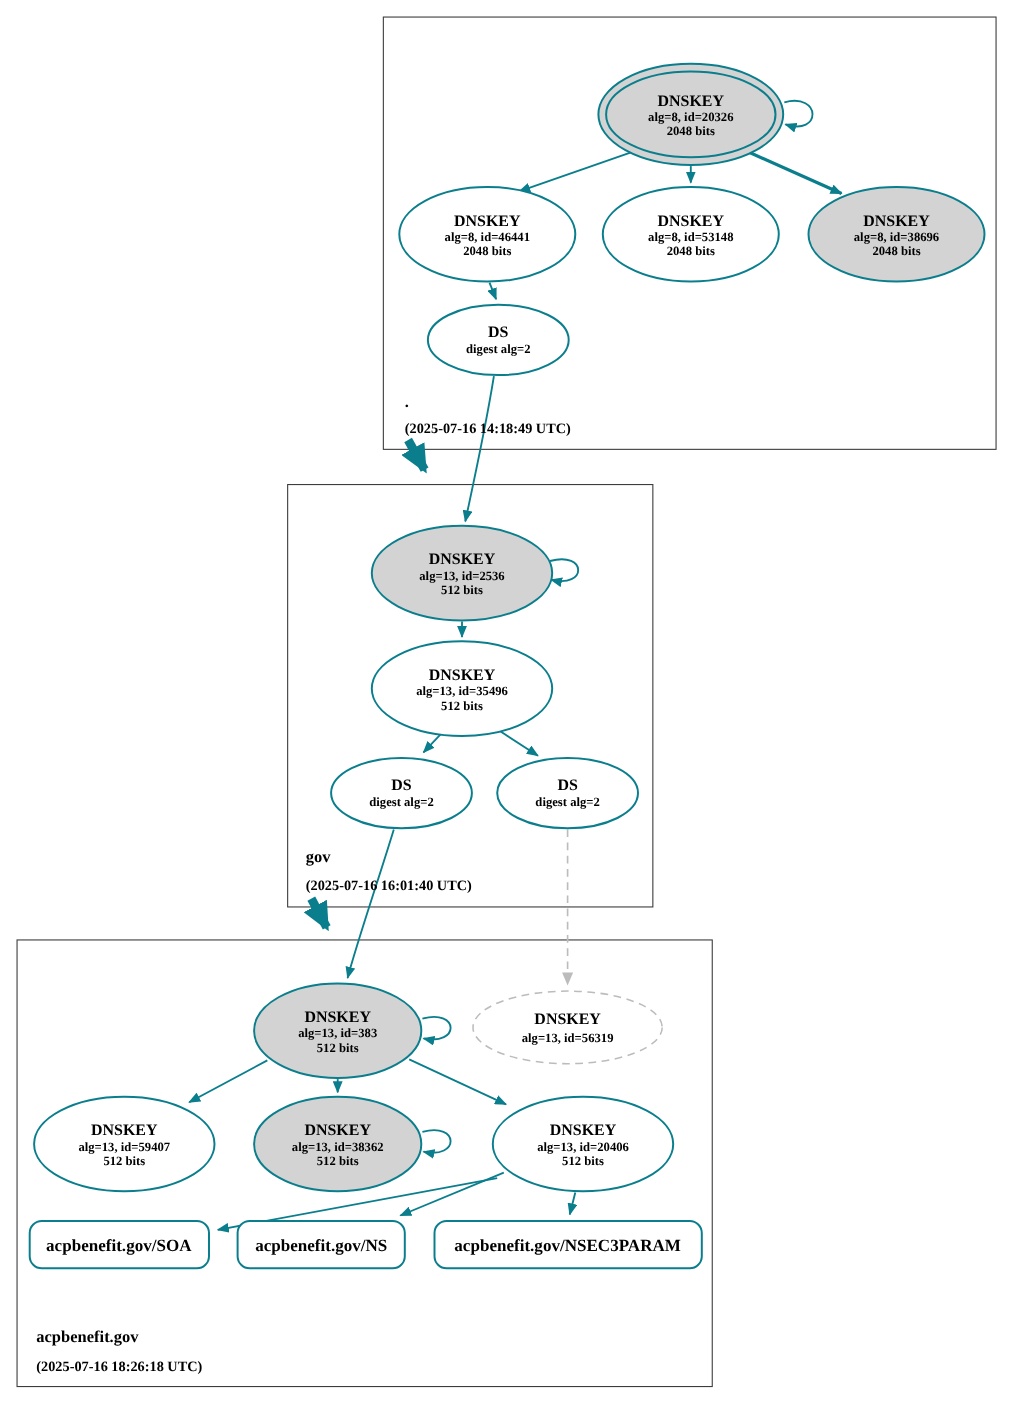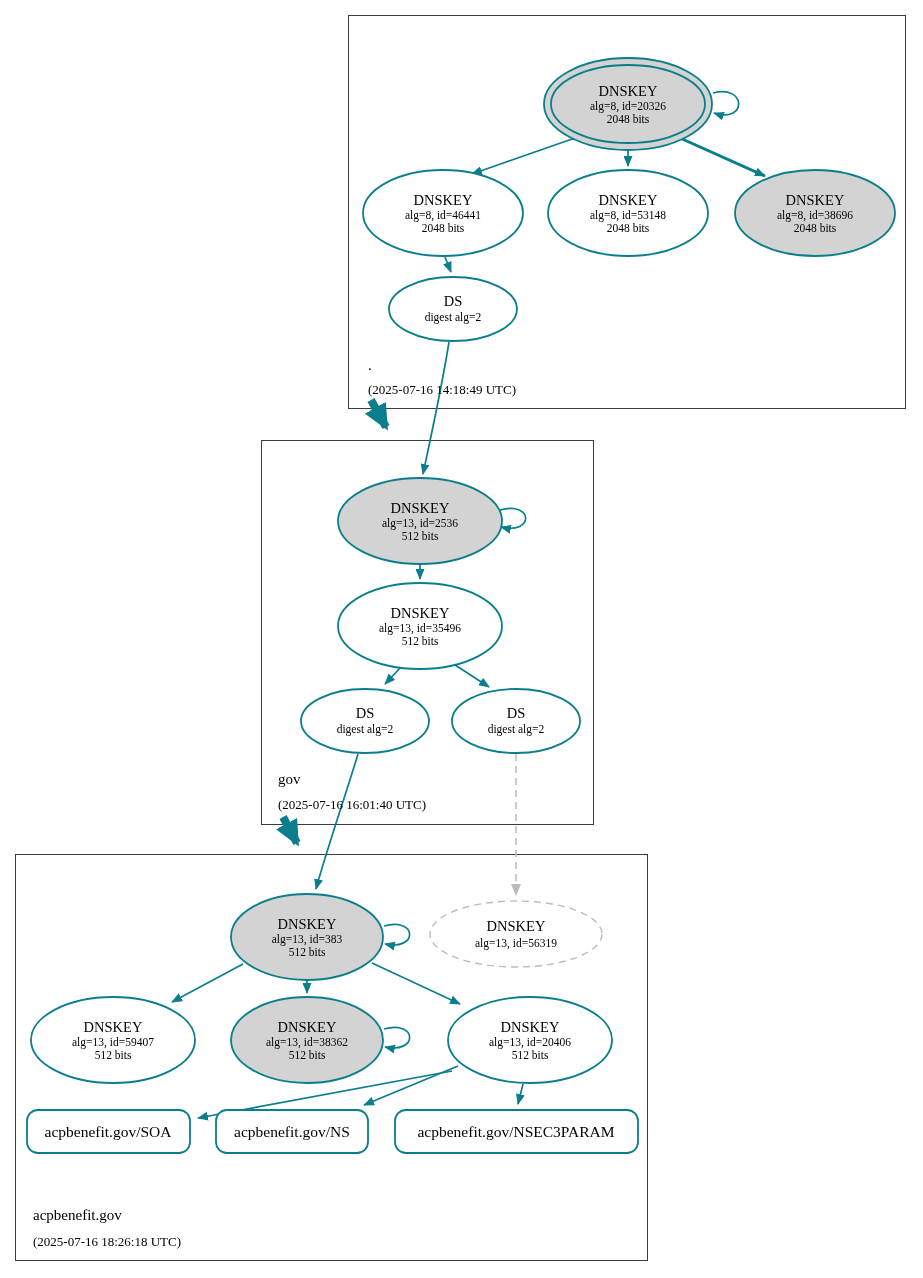--- a/index.html
+++ b/index.html
@@ -1,16 +1,16 @@
 <!DOCTYPE html>
 <html><head>
 <meta charset="utf-8">
 <style>
   html,body{margin:0;padding:0;background:#ffffff;}
-  .canvas{position:relative;width:923px;height:1278px;background:#fff;}
+  .canvas{position:relative;width:923px;height:1278px;background:#fff;font-weight:bold;}
   svg{font-family:"Liberation Serif", serif;}
   .zonebox{fill:none;stroke:#3c3c3c;stroke-width:1;}
   .node{fill:#ffffff;stroke:#0a7e8c;stroke-width:1.8;}
   .node.gray{fill:#d3d3d3;}
   .node.dashednode{fill:#ffffff;stroke:#bcbcbc;stroke-width:1.4;stroke-dasharray:7 5;}
   .rrbox{fill:#ffffff;stroke:#0a7e8c;stroke-width:1.8;}
   .edge{fill:none;stroke:#0a7e8c;stroke-width:1.7;}
   .edge.bold{stroke-width:3;}
   .edge.xthick{stroke-width:8;}
   .edge.dashededge{stroke:#bcbcbc;stroke-dasharray:7 5;stroke-width:1.5;}

